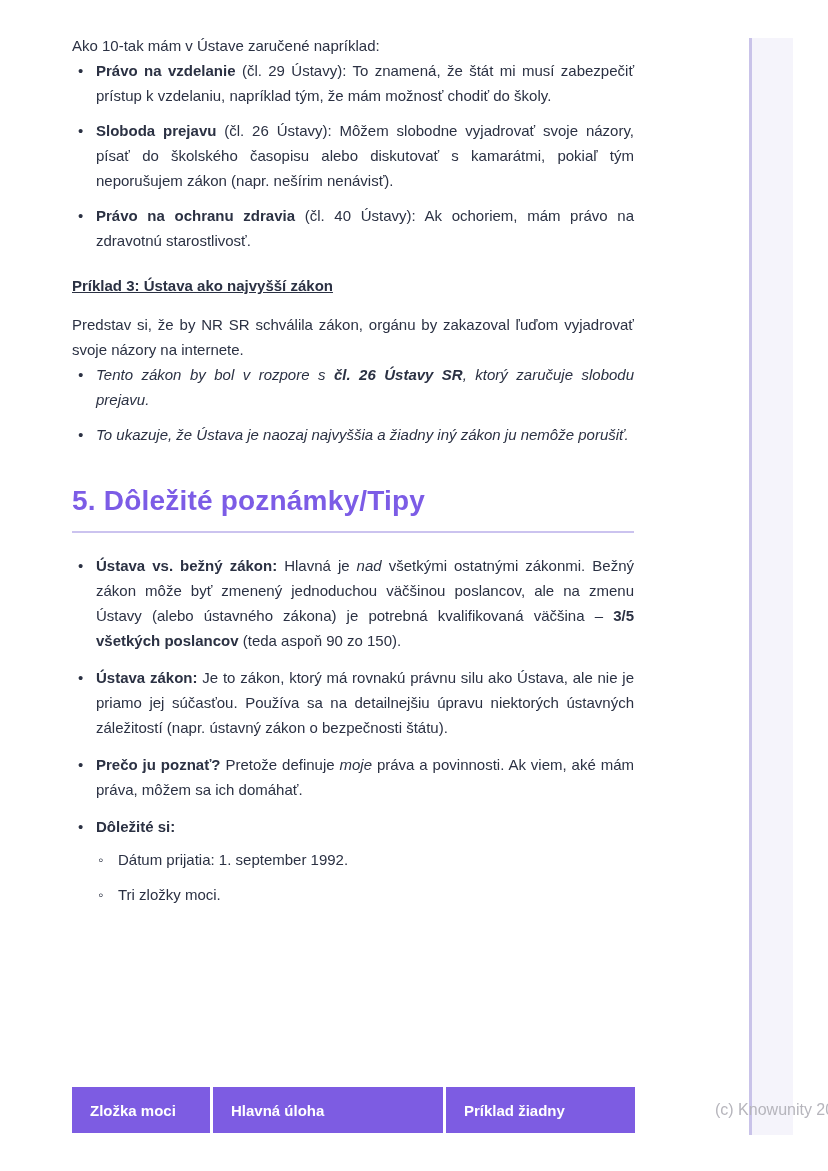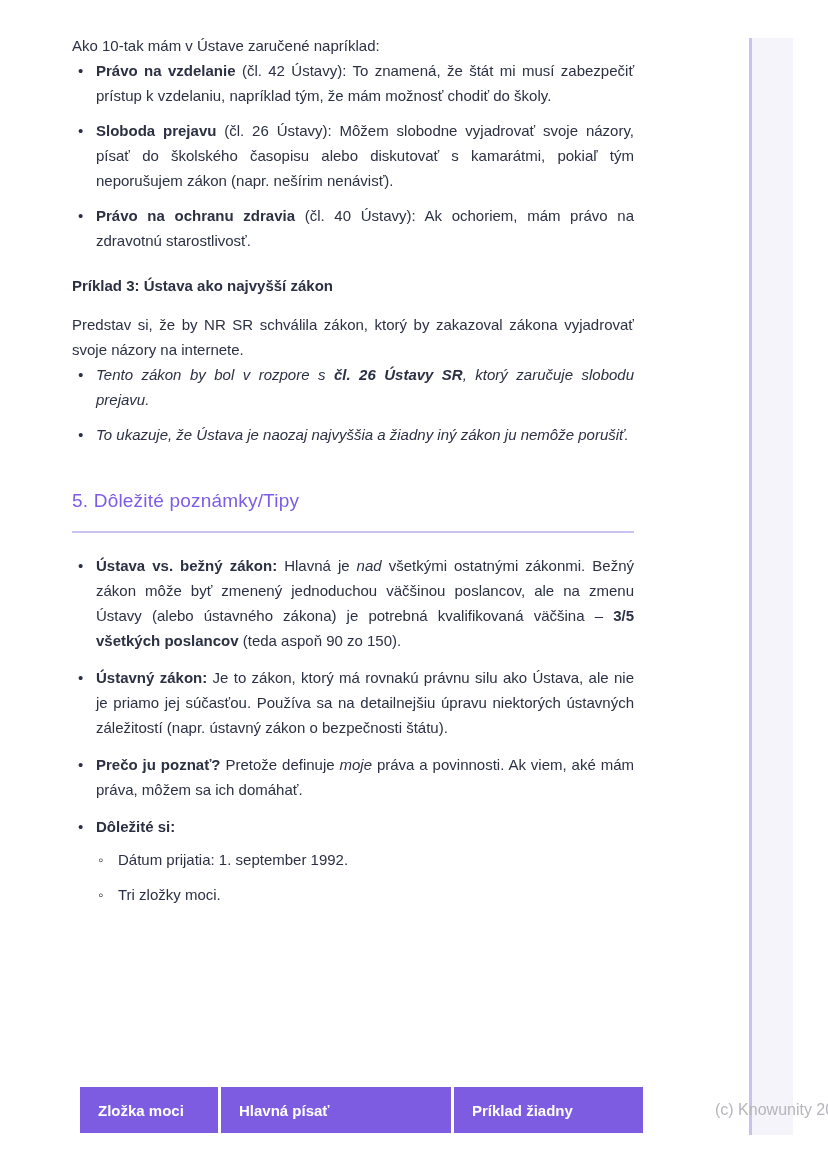--- a/index.html
+++ b/index.html
@@ -21,21 +21,21 @@
     position: absolute;
     left: 72px;
     top: 0;
     width: 562px;
     padding-top: 33px;
     color: #2b3143;
     font-size: 15px;
     line-height: 25px;
   }
   p { margin: 0; }
-  .bold { font-weight: bold; }
+  .bold { font-weight: bold; text-decoration: underline; }
   .just { text-align: justify; }
   .b { font-weight: bold; }
   .em { font-style: italic; }
 
   ul.list {
     list-style: none;
     margin: 0;
     padding: 0;
   }
   ul.list > li {
@@ -72,42 +72,41 @@
   }
   ul.sub > li + li { margin-top: 10px; }
 
   .mt-list   { margin-top: 18px; }
   .mt-head   { margin-top: 20px; }
   .mt-para   { margin-top: 14px; }
   .mt-list2  { margin-top: 20px; font-style: italic; }
 
   h2.section-heading {
     margin: 36px 0 0 0;
-    font-size: 19px;
+    font-size: 28px;
     line-height: 36px;
-    font-weight: normal;
+    font-weight: bold;
     color: #7c5ce6;
     letter-spacing: 0.2px;
   }
   hr.section-rule {
     border: none;
     border-top: 2px solid #cbc3ef;
     margin: 12px 0 0 0;
   }
   ul.notes { margin-top: 20px; }
 
   .table-header {
     position: absolute;
     left: 72px;
     top: 1087px;
     width: 563px;
     height: 46px;
     display: flex;
     gap: 3px;
-    margin-left: 8px;
   }
   .table-header .th {
     background: #7d5ce2;
     color: #ffffff;
     font-weight: bold;
     font-size: 15px;
     display: flex;
     align-items: center;
     padding-left: 18px;
     box-sizing: border-box;
@@ -141,54 +140,54 @@
 </head>
 <body>
 
 <div class="page">
 
   <div class="content">
 
     <p>Ako 10-tak mám v Ústave zaručené napríklad:</p>
 
     <ul class="list l1 mt-list">
-      <li><span class="b">Právo na vzdelanie</span><span> (čl. 42 Ústavy): To znamená, že štát mi musí zabezpečiť prístup k vzdelaniu, napríklad tým, že mám možnosť chodiť do školy.</span></li>
+      <li><span class="b">Právo na vzdelanie</span><span> (čl. 29 Ústavy): To znamená, že štát mi musí zabezpečiť prístup k vzdelaniu, napríklad tým, že mám možnosť chodiť do školy.</span></li>
       <li><span class="b">Sloboda prejavu</span><span> (čl. 26 Ústavy): Môžem slobodne vyjadrovať svoje názory, písať do školského časopisu alebo diskutovať s kamarátmi, pokiaľ tým neporušujem zákon (napr. nešírim nenávisť).</span></li>
       <li><span class="b">Právo na ochranu zdravia</span><span> (čl. 40 Ústavy): Ak ochoriem, mám právo na zdravotnú starostlivosť.</span></li>
     </ul>
 
     <p class="bold mt-head">Príklad 3: Ústava ako najvyšší zákon</p>
 
-    <p class="just mt-para">Predstav si, že by NR SR schválila zákon, ktorý by zakazoval zákona vyjadrovať svoje názory na internete.</p>
+    <p class="just mt-para">Predstav si, že by NR SR schválila zákon, orgánu by zakazoval ľuďom vyjadrovať svoje názory na internete.</p>
 
     <ul class="list l1 mt-list2">
       <li><span>Tento zákon by bol v rozpore s </span><span class="b">čl. 26 Ústavy SR</span><span>, ktorý zaručuje slobodu prejavu.</span></li>
       <li><span>To ukazuje, že Ústava je naozaj najvyššia a žiadny iný zákon ju nemôže porušiť.</span><span class="b"></span><span></span></li>
     </ul>
 
     <h2 class="section-heading">5. Dôležité poznámky/Tipy</h2>
     <hr class="section-rule">
 
     <ul class="list notes">
       <li><span class="b">Ústava vs. bežný zákon:</span><span> Hlavná je </span><span class="em">nad</span><span> všetkými ostatnými zákonmi. Bežný zákon môže byť zmenený jednoduchou väčšinou poslancov, ale na zmenu Ústavy (alebo ústavného zákona) je potrebná kvalifikovaná väčšina – </span><span class="b">3/5 všetkých poslancov</span><span> (teda aspoň 90 zo 150).</span></li>
-      <li><span class="b">Ústavný zákon:</span><span> Je to zákon, ktorý má rovnakú právnu silu ako Ústava, ale nie je priamo jej súčasťou. Používa sa na detailnejšiu úpravu niektorých ústavných záležitostí (napr. ústavný zákon o bezpečnosti štátu).</span></li>
+      <li><span class="b">Ústava zákon:</span><span> Je to zákon, ktorý má rovnakú právnu silu ako Ústava, ale nie je priamo jej súčasťou. Používa sa na detailnejšiu úpravu niektorých ústavných záležitostí (napr. ústavný zákon o bezpečnosti štátu).</span></li>
       <li><span class="b">Prečo ju poznať?</span><span> Pretože definuje </span><span class="em">moje</span><span> práva a povinnosti. Ak viem, aké mám práva, môžem sa ich domáhať.</span></li>
       <li><span class="b">Dôležité si:</span>
         <ul class="sub">
           <li>Dátum prijatia: 1. september 1992.</li>
           <li>Tri zložky moci.</li>
         </ul>
       </li>
     </ul>
 
   </div>
 
   <div class="table-header">
     <div class="th c1">Zložka moci</div>
-    <div class="th c2">Hlavná písať</div>
+    <div class="th c2">Hlavná úloha</div>
     <div class="th c3">Príklad žiadny</div>
   </div>
 
   <div class="side-strip"></div>
 
   <div class="copyright">(c) Knowunity 2025</div>
 
 </div>
 
 </body></html>

